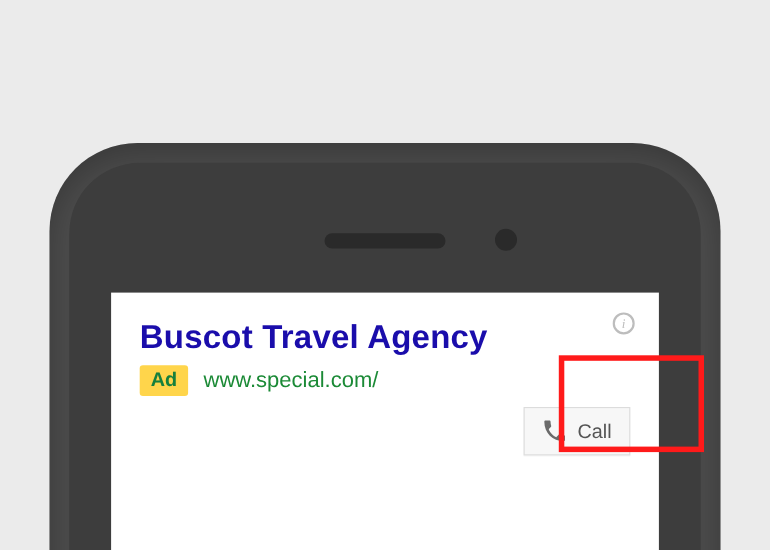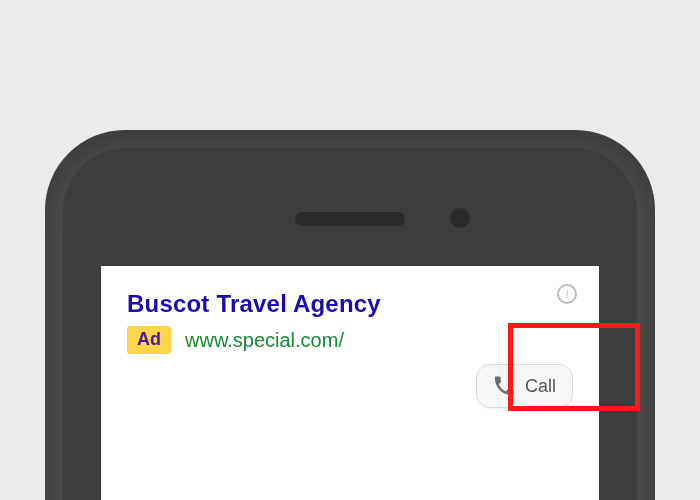--- a/index.html
+++ b/index.html
@@ -68,37 +68,37 @@
   .ad-card {
     position: absolute;
     left: 12px;
     top: 12px;
     right: 12px;
     padding: 12px 14px 14px 14px;
     background: #fff;
   }
   .ad-title {
     color: #1a0dab;
-    font-size: 24px;
+    font-size: 30px;
     font-weight: 700;
     letter-spacing: .2px;
     margin-bottom: 8px;
   }
   .ad-url-line {
     display: flex;
     align-items: center;
     gap: 14px;
     margin-bottom: 10px;
   }
   .ad-badge {
     display: inline-flex;
     align-items: center;
     justify-content: center;
     background: #ffd54b;
-    color: #4c1d95;
+    color: #15803d;
     font-weight: 700;
     font-size: 18px;
     padding: 3px 10px 4px 10px;
     border-radius: 3px;
     text-shadow: 0 0 1px rgba(0,0,0,.1);
   }
   .ad-url {
     color: #1b8a36;
     font-size: 20px;
   }
@@ -128,21 +128,21 @@
     justify-content: center;
     font-family: Georgia, serif;
     font-style: italic;
   }
   .call-btn {
     display: inline-flex;
     align-items: center;
     gap: 10px;
     background: #f7f7f7;
     border: 1px solid #dcdcdc;
-    border-radius: 14px;
+    border-radius: 0;
     padding: 10px 16px;
     color: #555;
     font-size: 18px;
     font-weight: 500;
     box-shadow: 0 1px 0 rgba(0,0,0,.04);
     cursor: pointer;
   }
   .call-btn svg { display: block; }
   .highlight-box {
     position: absolute;

